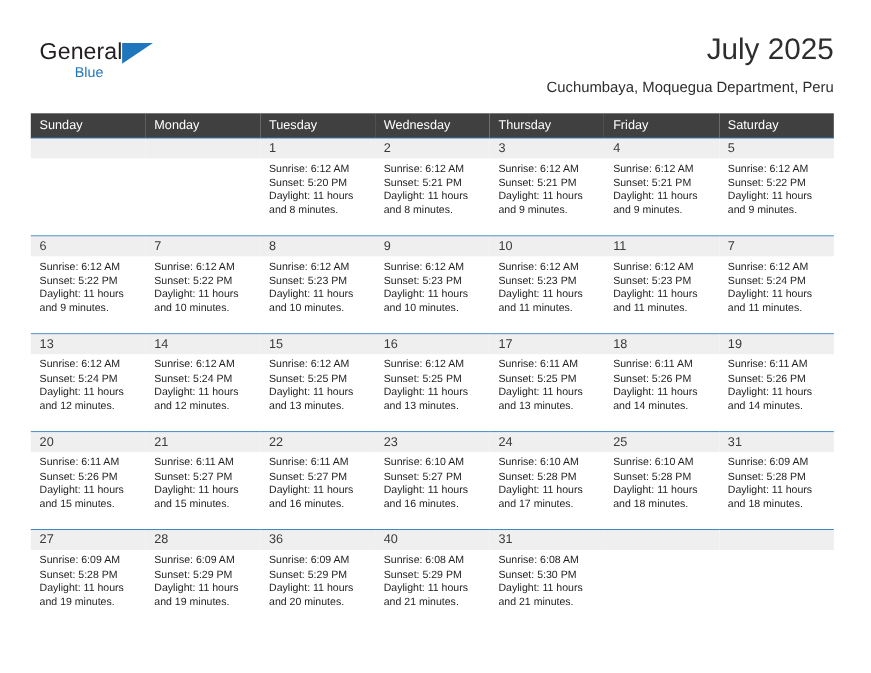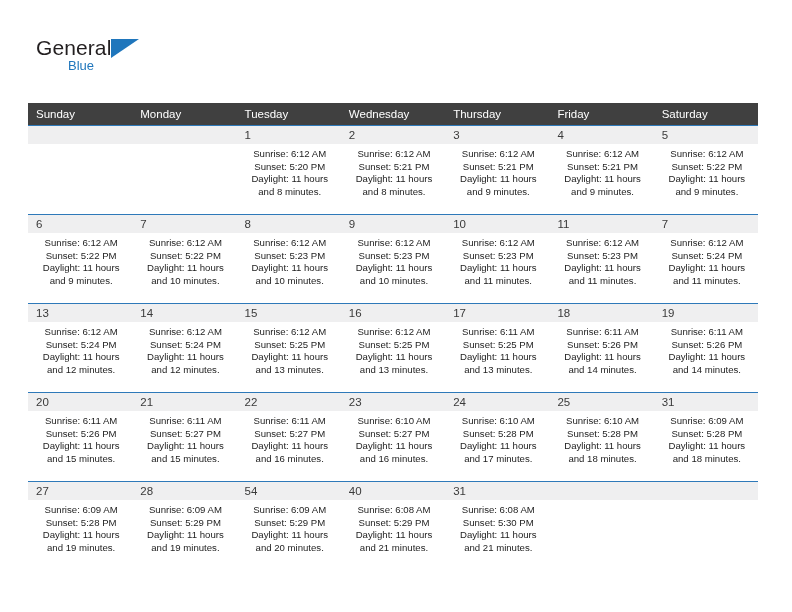--- a/index.html
+++ b/index.html
@@ -131,39 +131,42 @@
     color: #3a3a3a;
   }
   .daynum-row.empty {
     color: transparent;
   }
   .details {
     padding: 4px 6px 0 8px;
     font-size: 9.6px;
     line-height: 12.6px;
     color: #1d1d1d;
-    text-align: center;
   }
   .details div {
     white-space: nowrap;
   }
 </style>
 </head>
 <body>
 
 <div id="page">
 
   <div class="header">
 
     <div class="logo">
       <span class="logo-general">General</span>
       <span class="logo-tri"></span>
       <span class="logo-blue">Blue</span>
     </div>
 
+    <div class="title-block">
+      <h1 class="cal-title">July 2025</h1>
+      <p class="cal-subtitle">Cuchumbaya, Moquegua Department, Peru</p>
+    </div>
 
   </div>
 
   <div class="calendar">
     <table class="cal">
       <thead>
         <tr>
           <th>Sunday</th>
           <th>Monday</th>
           <th>Tuesday</th>
@@ -496,21 +499,21 @@
                 <div class="details">
                   <div>Sunrise: 6:09 AM</div>
                   <div>Sunset: 5:29 PM</div>
                   <div>Daylight: 11 hours</div>
                   <div>and 19 minutes.</div>
                 </div>
               </div>
             </td>
             <td>
               <div class="daybox">
-                <div class="daynum-row">54</div>
+                <div class="daynum-row">36</div>
                 <div class="details">
                   <div>Sunrise: 6:09 AM</div>
                   <div>Sunset: 5:29 PM</div>
                   <div>Daylight: 11 hours</div>
                   <div>and 20 minutes.</div>
                 </div>
               </div>
             </td>
             <td>
               <div class="daybox">

